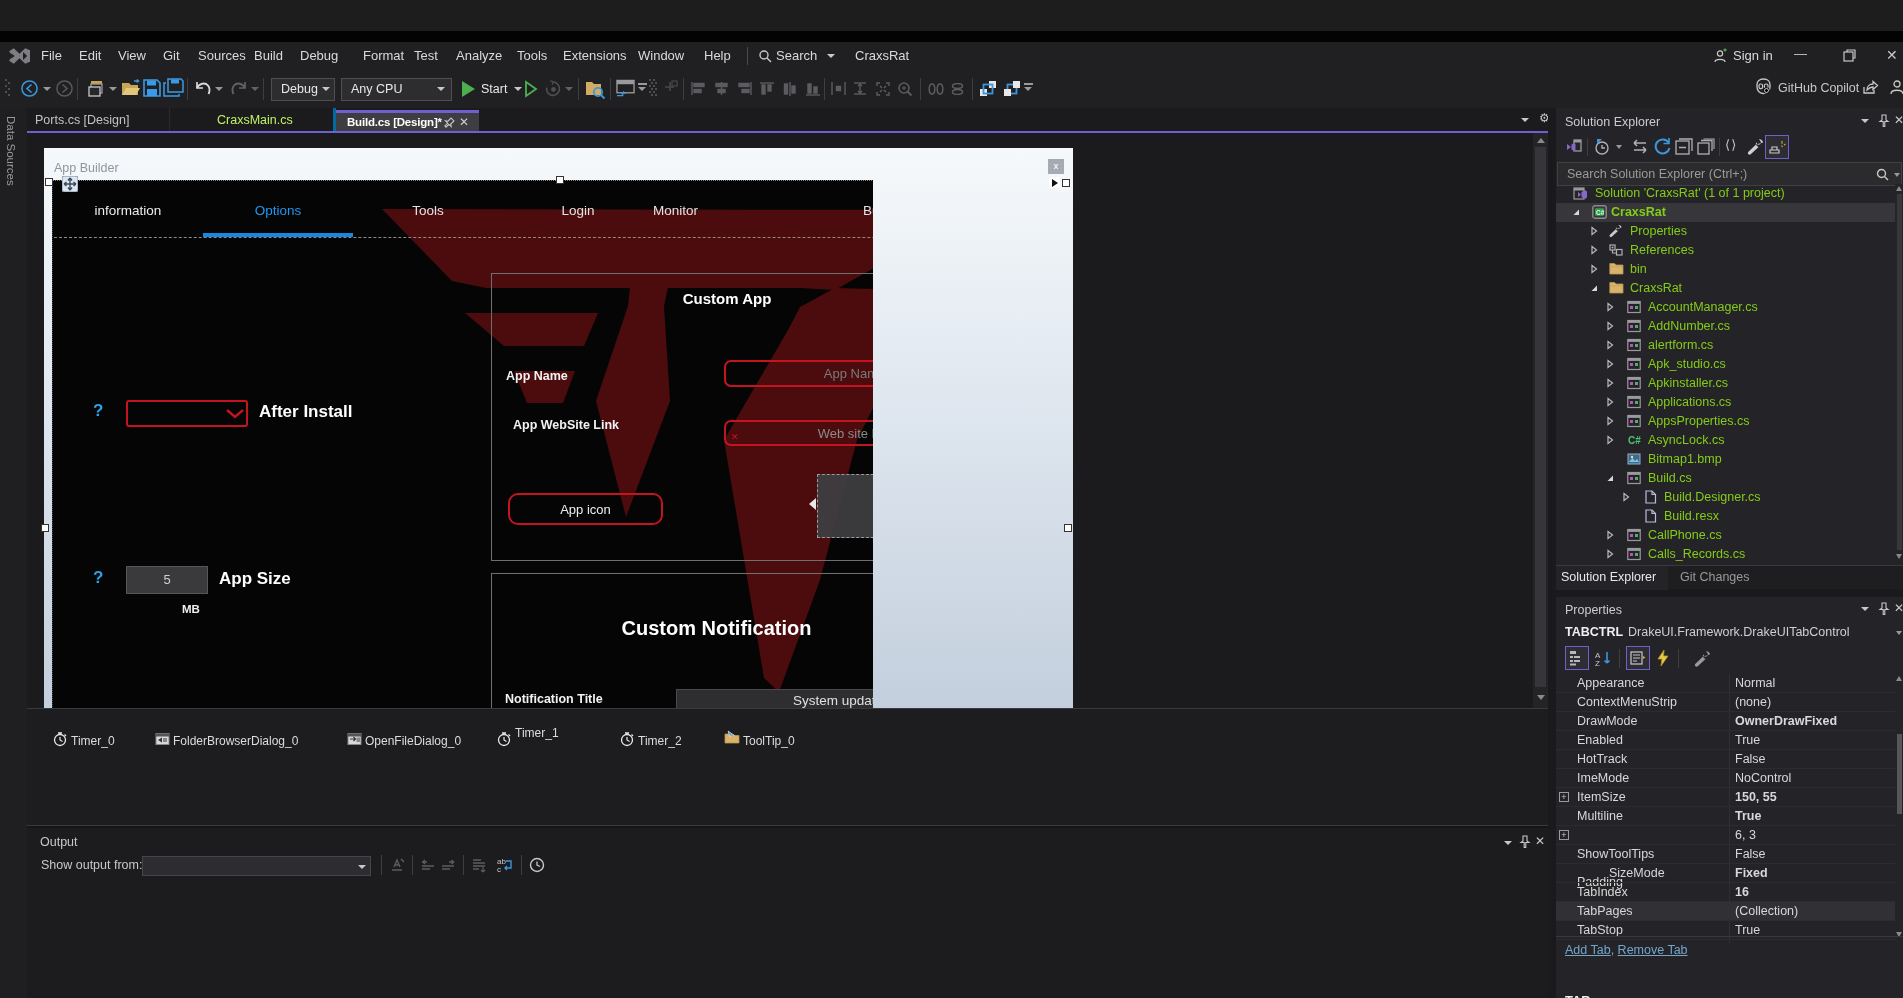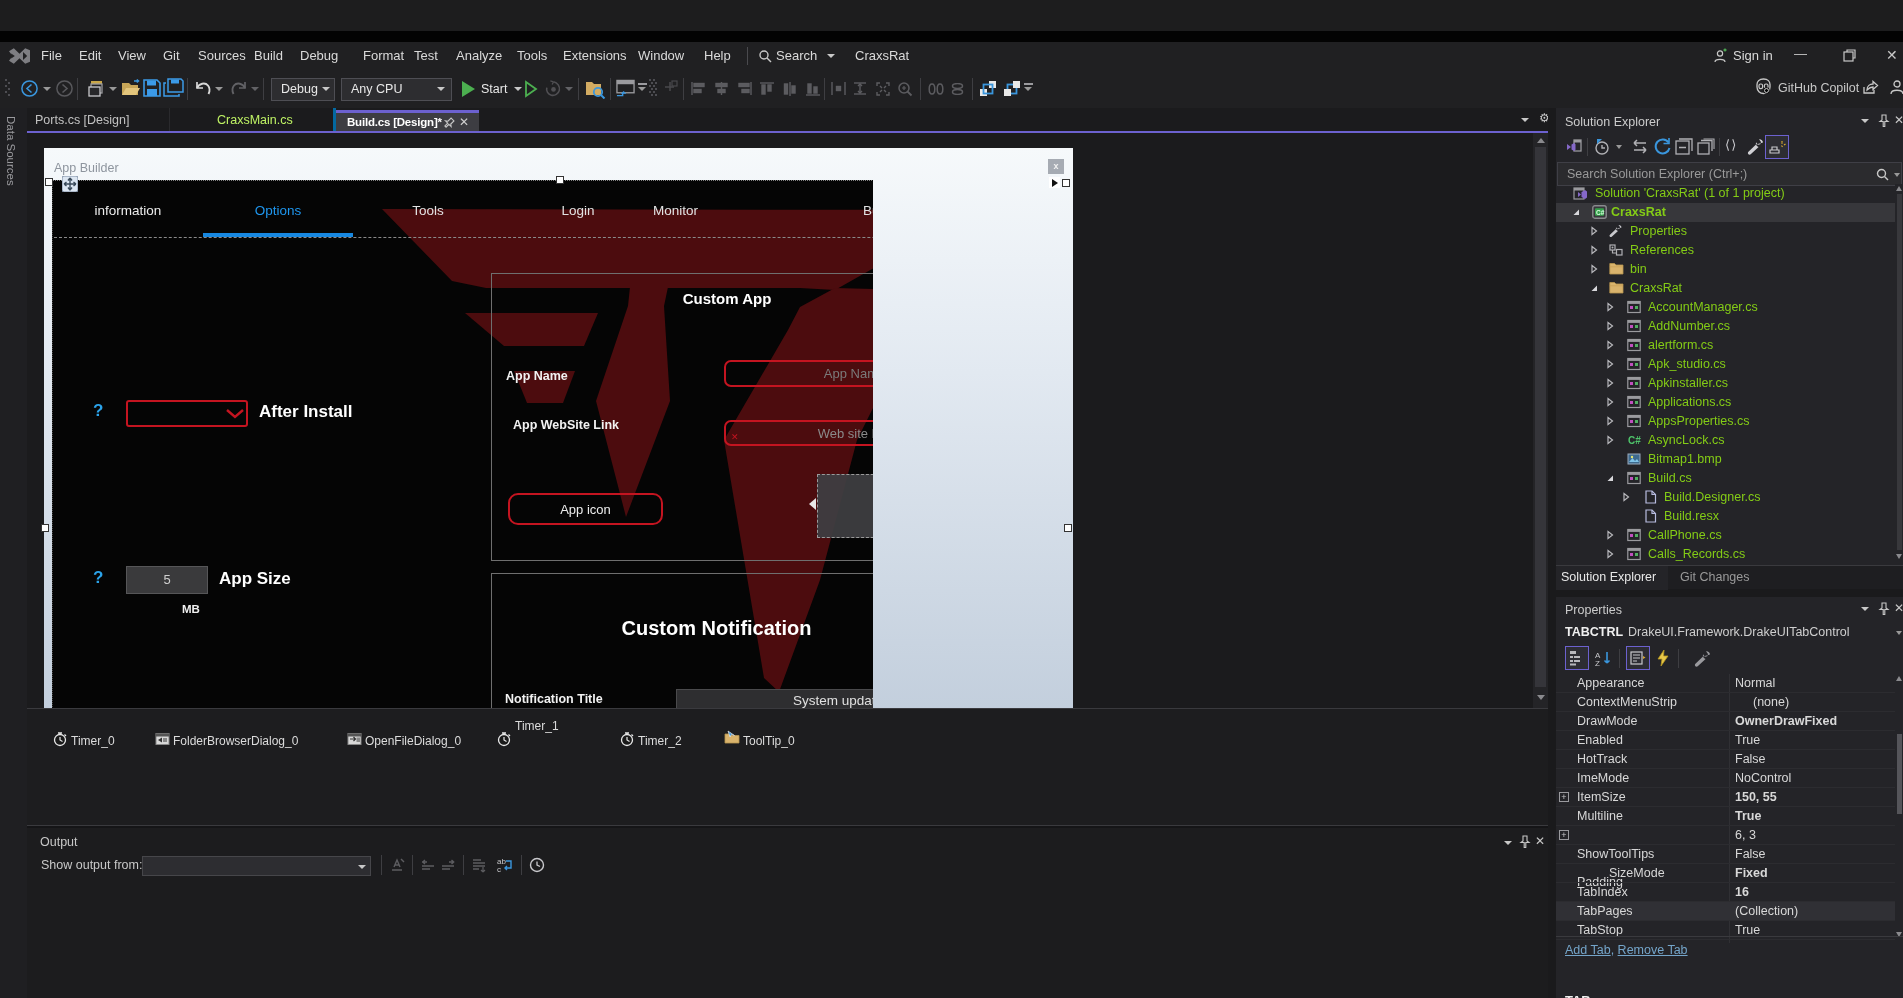--- a/index.html
+++ b/index.html
@@ -426,21 +426,21 @@
         <path d="M3 7 L8 7 M6.5 5 L8.5 7 L6.5 9" stroke="#333" stroke-width="1.2" fill="none"></path>
         <rect x="9.5" y="5.5" width="3.5" height="4.5" fill="#888"></rect>
       </svg>
     <span class="abs" style="left:338px;top:25px;">OpenFileDialog_0</span>
     <svg class="abs" style="left:470px;top:23px;" width="14" height="15" viewBox="0 0 14 15">
         <circle cx="7" cy="8" r="5.5" fill="#1a1a1a" stroke="#e8e8e8" stroke-width="1.3"></circle>
         <path d="M7 5 L7 8 L9.5 9.5" stroke="#e8e8e8" stroke-width="1.2" fill="none"></path>
         <path d="M5 1 L9 1 M7 1 L7 2.5" stroke="#e8e8e8" stroke-width="1.3"></path>
         <path d="M11.5 2.5 L13 4" stroke="#e8e8e8" stroke-width="1.2"></path>
       </svg>
-    <span class="abs" style="left:488px;top:10px;text-align:center;">Timer_1</span>
+    <span class="abs" style="left:488px;top:17px;text-align:center;">Timer_1</span>
     <svg class="abs" style="left:593px;top:23px;" width="14" height="15" viewBox="0 0 14 15">
         <circle cx="7" cy="8" r="5.5" fill="#1a1a1a" stroke="#e8e8e8" stroke-width="1.3"></circle>
         <path d="M7 5 L7 8 L9.5 9.5" stroke="#e8e8e8" stroke-width="1.2" fill="none"></path>
         <path d="M5 1 L9 1 M7 1 L7 2.5" stroke="#e8e8e8" stroke-width="1.3"></path>
         <path d="M11.5 2.5 L13 4" stroke="#e8e8e8" stroke-width="1.2"></path>
       </svg>
     <span class="abs" style="left:611px;top:25px;">Timer_2</span>
     <svg class="abs" style="left:697px;top:21px;" width="16" height="15" viewBox="0 0 16 15">
         <path d="M1 13 L1 4 L6 4 L7.5 5.5 L15 5.5 L15 13 Z" fill="#d9b36c" stroke="#b6944e" stroke-width="0.8"></path>
         <path d="M4 1 L6 7 L7.5 4.5 L10.5 5.5 Z" fill="#3a96dd" stroke="#e8e8e8" stroke-width="0.7"></path>
@@ -787,21 +787,21 @@
           </svg>
       </div>
 
       <div class="abs" id="propgrid" style="left:0;top:77px;width:347px;height:269px;font-size:12.5px;color:#d8d8d8;overflow:hidden;">
         <div class="abs" style="left:173px;top:0;width:1px;height:269px;background:#303034;"></div>
         <div class="abs" style="left:0;top:18px;width:339px;height:1px;background:#2c2c30;"></div>
         <span class="abs" style="left:21px;top:2px;white-space:nowrap;">Appearance</span>
         <span class="abs" style="left:179px;top:2px;font-weight:normal;white-space:nowrap;">Normal</span>
         <div class="abs" style="left:0;top:37px;width:339px;height:1px;background:#2c2c30;"></div>
         <span class="abs" style="left:21px;top:21px;white-space:nowrap;">ContextMenuStrip</span>
-        <span class="abs" style="left:197px;top:21px;font-weight:normal;white-space:nowrap;">(none)</span>
+        <span class="abs" style="left:179px;top:21px;font-weight:normal;white-space:nowrap;">(none)</span>
         <div class="abs" style="left:0;top:56px;width:339px;height:1px;background:#2c2c30;"></div>
         <span class="abs" style="left:21px;top:40px;white-space:nowrap;">DrawMode</span>
         <span class="abs" style="left:179px;top:40px;font-weight:bold;white-space:nowrap;">OwnerDrawFixed</span>
         <div class="abs" style="left:0;top:75px;width:339px;height:1px;background:#2c2c30;"></div>
         <span class="abs" style="left:21px;top:59px;white-space:nowrap;">Enabled</span>
         <span class="abs" style="left:179px;top:59px;font-weight:normal;white-space:nowrap;">True</span>
         <div class="abs" style="left:0;top:94px;width:339px;height:1px;background:#2c2c30;"></div>
         <span class="abs" style="left:21px;top:78px;white-space:nowrap;">HotTrack</span>
         <span class="abs" style="left:179px;top:78px;font-weight:normal;white-space:nowrap;">False</span>
         <div class="abs" style="left:0;top:113px;width:339px;height:1px;background:#2c2c30;"></div>

